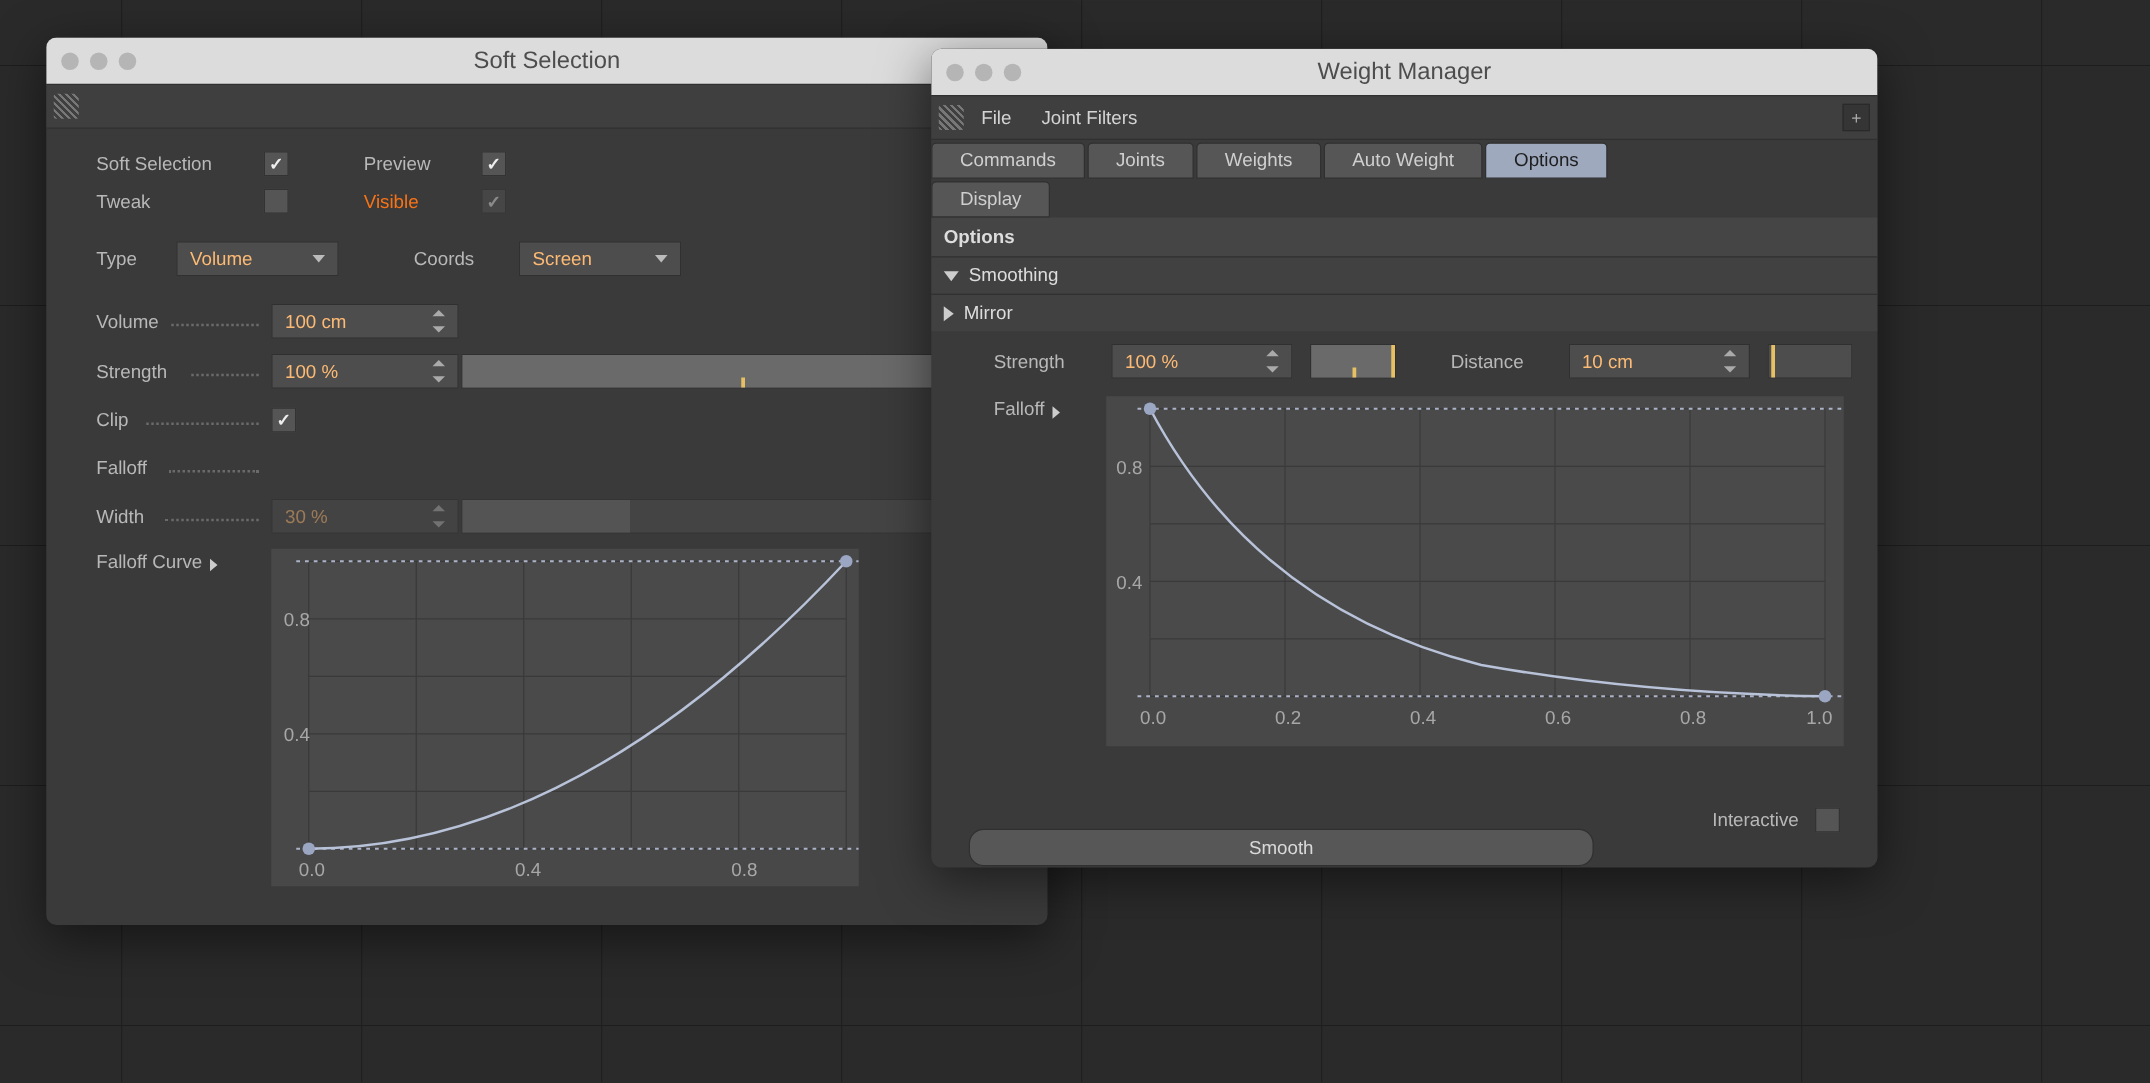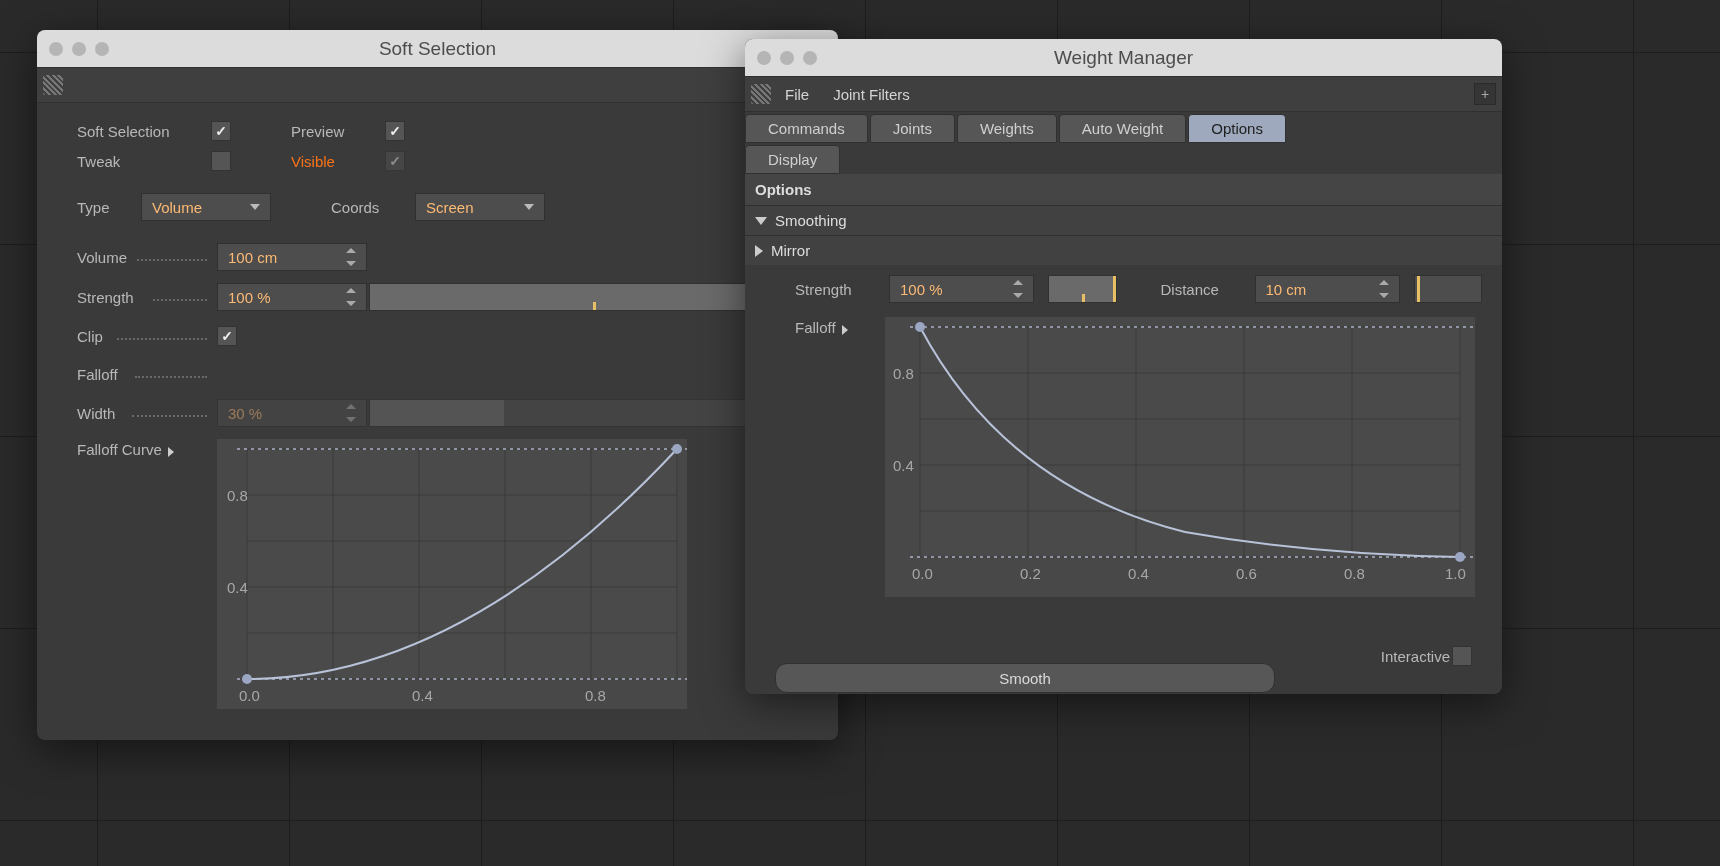--- a/index.html
+++ b/index.html
@@ -443,18 +443,18 @@
         <text x="243" y="262" fill="#a7a7a7" font-size="15">0.4</text>
         <text x="351" y="262" fill="#a7a7a7" font-size="15">0.6</text>
         <text x="459" y="262" fill="#a7a7a7" font-size="15">0.8</text>
         <text x="560" y="262" fill="#a7a7a7" font-size="15">1.0</text>
       </svg>
     </div>
   </div>
 
   <div class="footer">
     <div class="btn">Smooth</div>
-    <div style="display:flex; align-items:center; gap:2px; margin-left:auto;">
+    <div style="display:flex; align-items:center; gap:13px; margin-left:auto;">
       <span>Interactive</span>
       <span class="check"></span>
     </div>
   </div>
 </div>
 
 </body></html>

